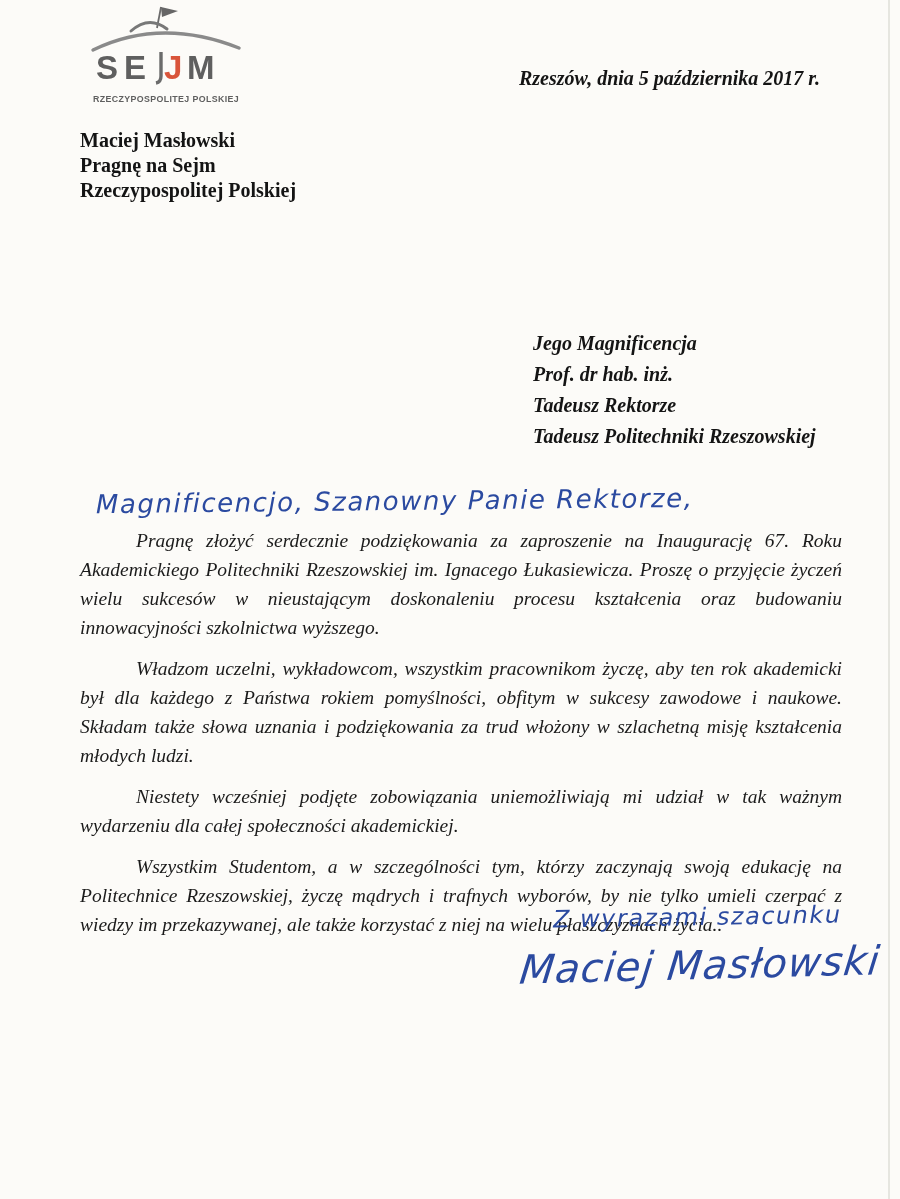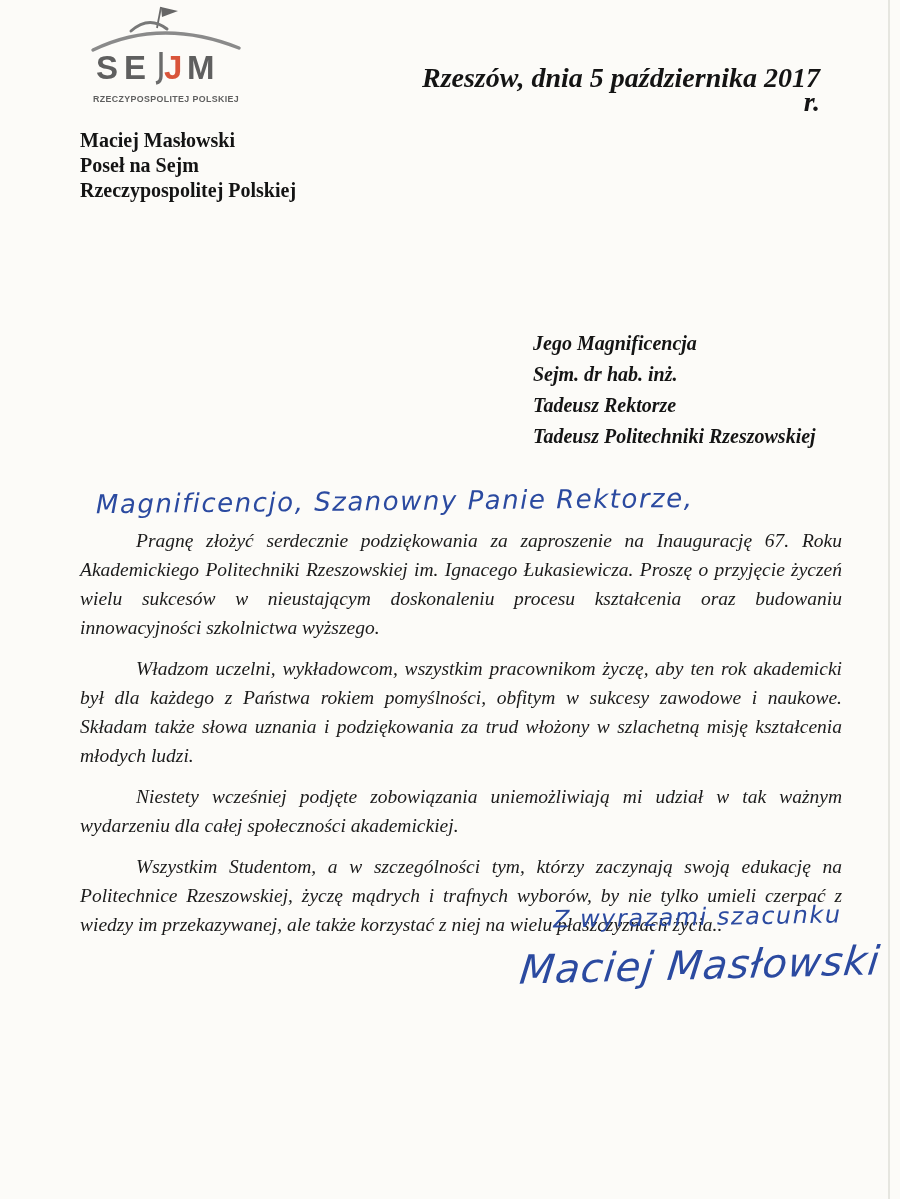--- a/index.html
+++ b/index.html
@@ -14,21 +14,21 @@
   }
   .scan-line{
     position:absolute;top:0;left:888px;width:2px;height:1199px;
     background:#e6e6e0;
   }
   
   .logo{position:absolute;left:88px;top:2px;width:158px;height:110px;}
   .dateline{
     position:absolute;left:420px;top:66px;width:400px;
     text-align:right;
-    font-style:italic;font-weight:bold;font-size:28px;line-height:24px;
+    font-style:italic;font-weight:bold;font-size:20px;line-height:24px;
     color:#141414;
   }
   .sender{
     position:absolute;left:80px;top:128px;
     font-weight:bold;font-size:20px;line-height:25px;
     color:#141414;
   }
   
   .recipient{
     position:absolute;left:533px;top:328px;
@@ -94,27 +94,27 @@
     <text x="76" y="77" font-family="Liberation Sans, sans-serif" font-size="33" font-weight="600" fill="#d9543a">J</text>
     <text x="99" y="77" font-family="Liberation Sans, sans-serif" font-size="33" font-weight="600" fill="#5f5f5f">M</text>
 
     <text x="5" y="100" font-family="Liberation Sans, sans-serif" font-size="9.5" font-weight="bold" letter-spacing="0.4" fill="#5f5f5f" textLength="146" lengthAdjust="spacingAndGlyphs">RZECZYPOSPOLITEJ POLSKIEJ</text>
   </svg>
 
   <div class="dateline">Rzeszów, dnia 5 października 2017 r.</div>
 
   <div class="sender">
     <div>Maciej Masłowski</div>
-    <div>Poseł na Sejm</div>
+    <div>Pragnę na Sejm</div>
     <div>Rzeczypospolitej Polskiej</div>
   </div>
 
   <div class="recipient">
     <div>Jego Magnificencja</div>
-    <div>Sejm. dr hab. inż.</div>
+    <div>Prof. dr hab. inż.</div>
     <div>Tadeusz Rektorze</div>
     <div>Tadeusz Politechniki Rzeszowskiej</div>
   </div>
 
   <div class="hand salutation">Magnificencjo, Szanowny Panie Rektorze,</div>
 
   <div class="letter-body">
     <p>Pragnę złożyć serdecznie podziękowania za zaproszenie na Inaugurację 67. Roku Akademickiego Politechniki Rzeszowskiej im. Ignacego Łukasiewicza. Proszę o przyjęcie życzeń wielu sukcesów w nieustającym doskonaleniu procesu kształcenia oraz budowaniu innowacyjności szkolnictwa wyższego.</p>
     <p>Władzom uczelni, wykładowcom, wszystkim pracownikom życzę, aby ten rok akademicki był dla każdego z Państwa rokiem pomyślności, obfitym w sukcesy zawodowe i naukowe. Składam także słowa uznania i podziękowania za trud włożony w szlachetną misję kształcenia młodych ludzi.</p>
     <p>Niestety wcześniej podjęte zobowiązania uniemożliwiają mi udział w tak ważnym wydarzeniu dla całej społeczności akademickiej.</p>

